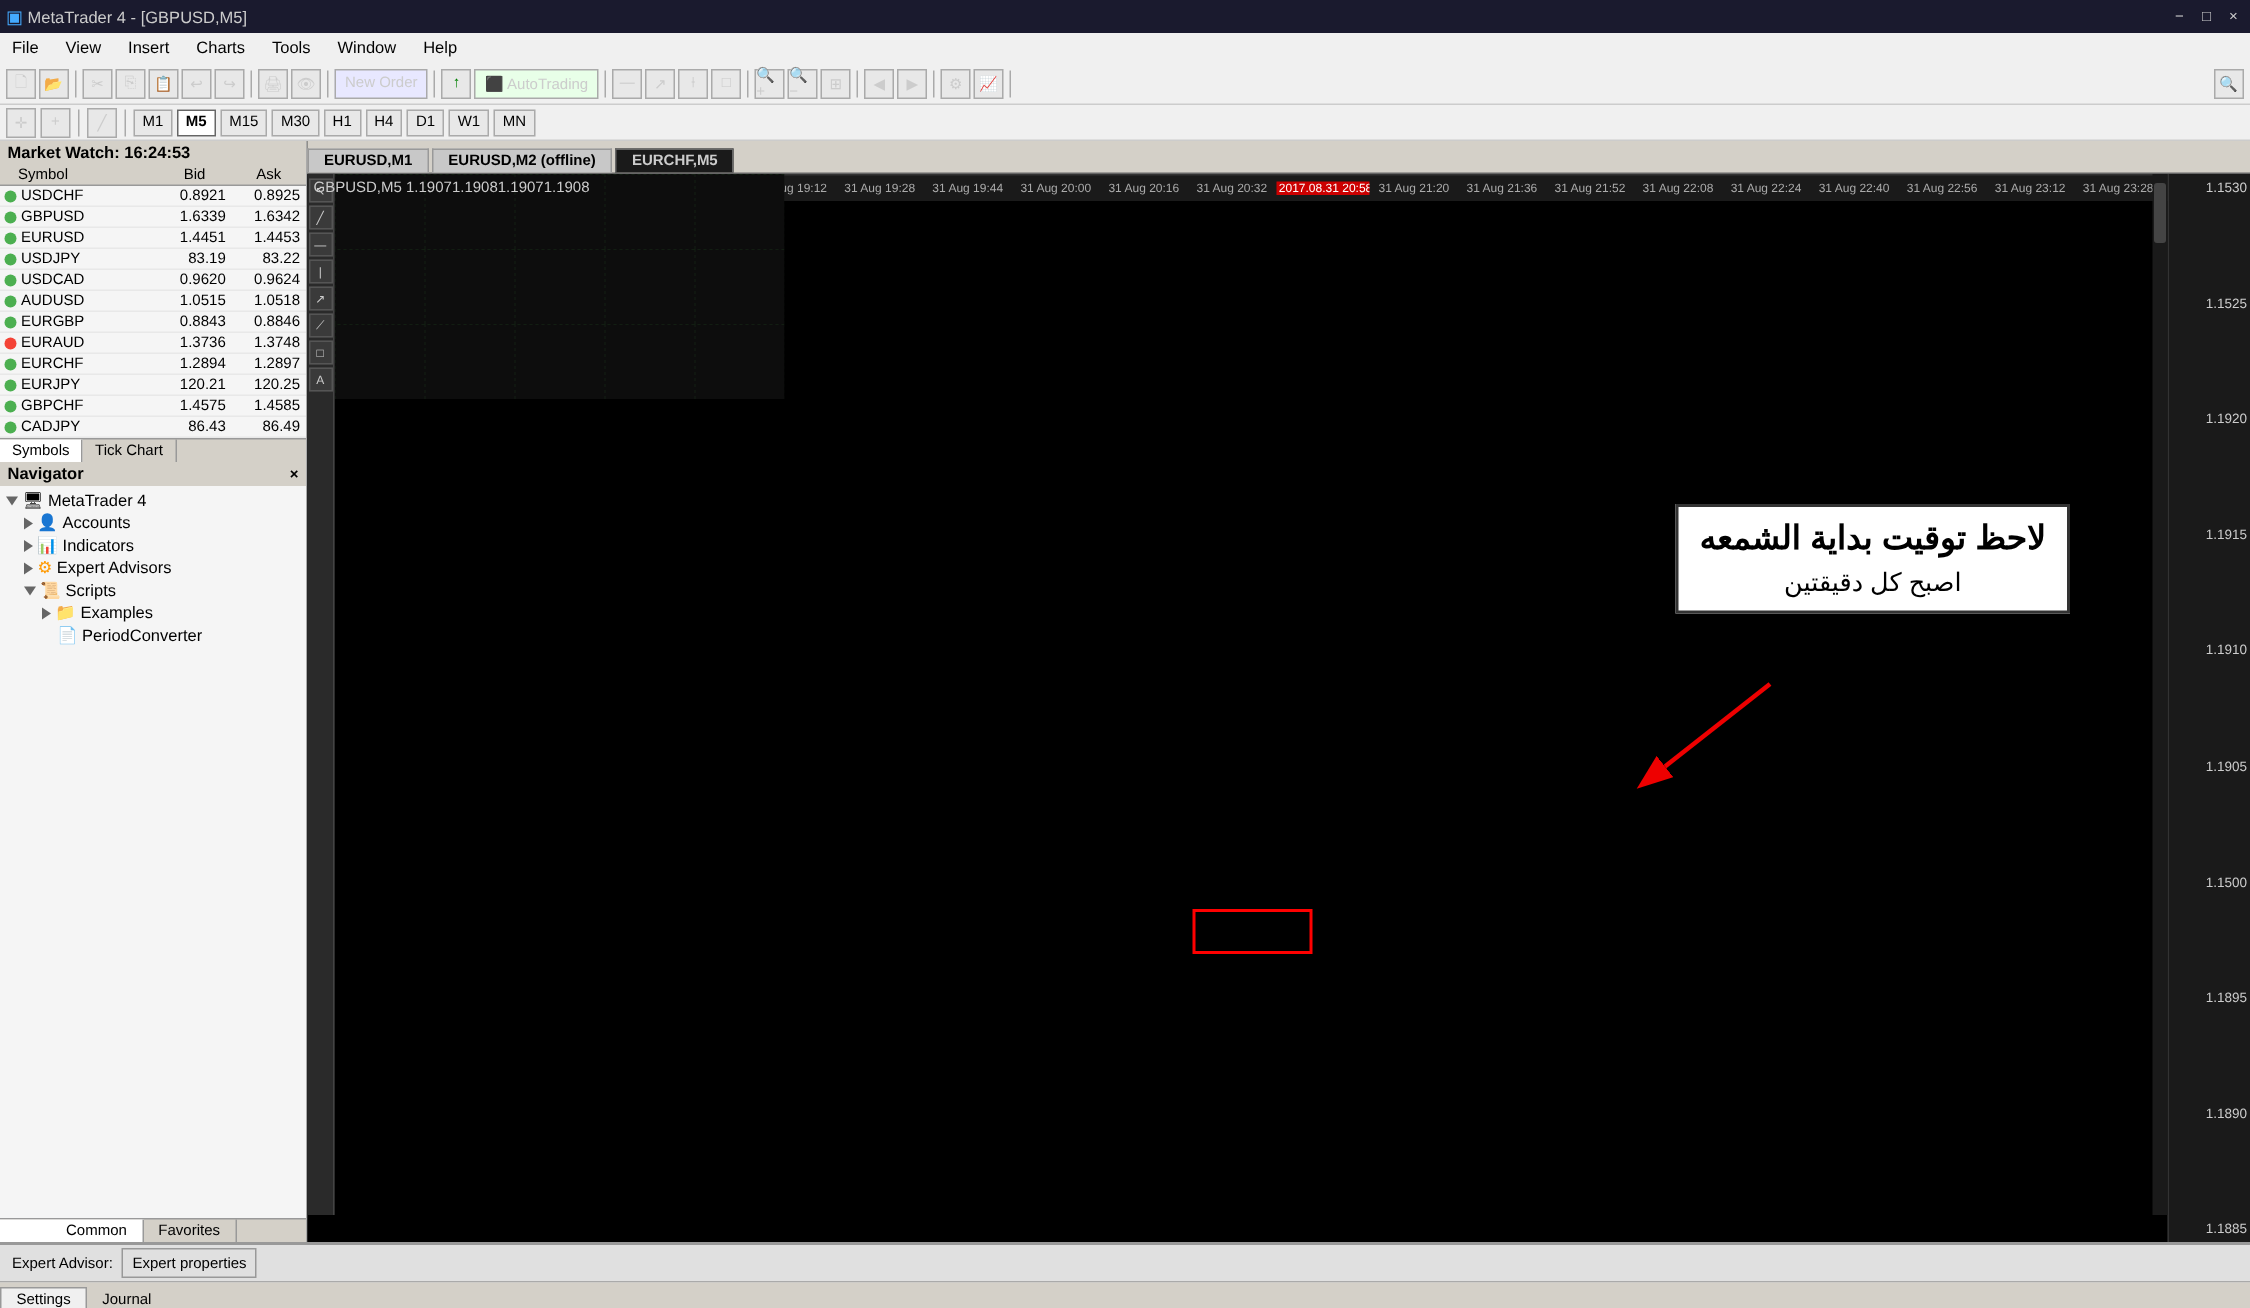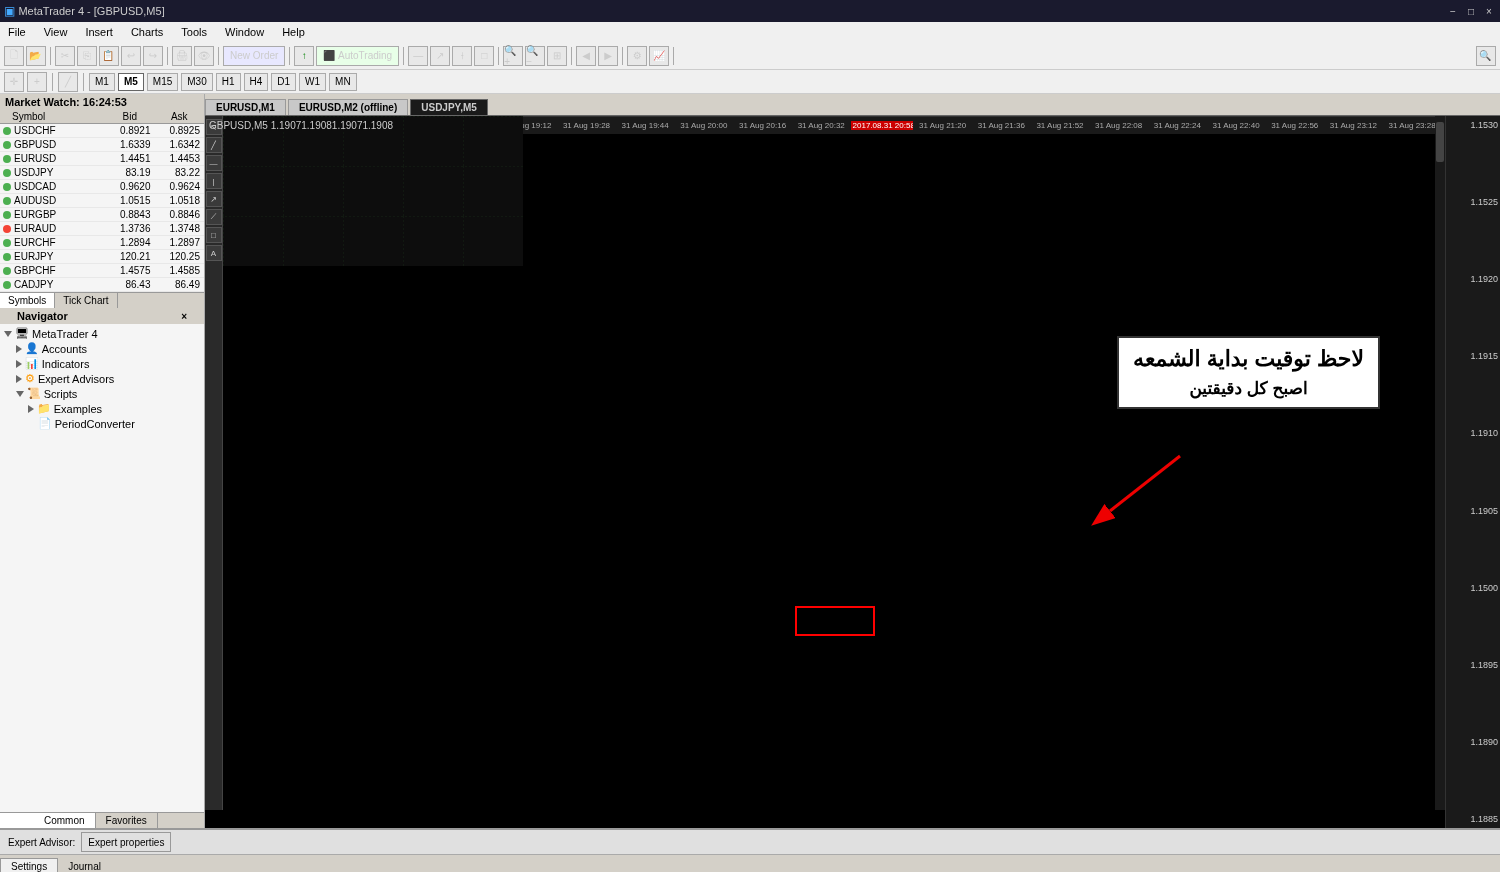--- a/index.html
+++ b/index.html
@@ -41,21 +41,21 @@
     .mw-bid { flex: 1; text-align: right; font-size: 10px; color: #000; padding-right: 4px; }
     .mw-ask { flex: 1; text-align: right; font-size: 10px; color: #000; padding-right: 4px; }
 
     
     #mw-tabs { display: flex; background: #d4d0c8; border-top: 1px solid #999; }
     .tab-btn { padding: 2px 8px; font-size: 10px; color: #000; cursor: pointer; border-right: 1px solid #999; }
     .tab-btn.active { background: #fff; }
 
     
     #navigator { flex: 1; overflow-y: auto; }
-    #nav-header { background: #d4d0c8; padding: 2px 17px; font-size: 11px; font-weight: bold; color: #000; display: flex; justify-content: space-between; align-items: center; gap: 24px; }
+    #nav-header { background: #d4d0c8; padding: 2px 5px; font-size: 11px; font-weight: bold; color: #000; display: flex; justify-content: space-between; align-items: center; gap: 24px; }
     .nav-close { cursor: pointer; font-size: 10px; }
     .nav-tree { padding: 2px 0; }
     .nav-item { display: flex; align-items: center; padding: 1px 4px; cursor: pointer; font-size: 11px; color: #000; }
     .nav-indent1 { margin-left: 12px; }
     .nav-indent2 { margin-left: 24px; }
     .triangle-right { display: inline-block; width: 0; height: 0; border-top: 4px solid transparent; border-bottom: 4px solid transparent; border-left: 6px solid #666; margin-right: 3px; }
     .triangle-down { display: inline-block; width: 0; height: 0; border-left: 4px solid transparent; border-right: 4px solid transparent; border-top: 6px solid #666; margin-right: 3px; }
 
     
     #bottom-tabs { display: flex; background: #d4d0c8; border-top: 1px solid #999; }
@@ -329,21 +329,21 @@
       <div class="bottom-tab active">Common</div>
       <div class="bottom-tab">Favorites</div>
     </div>
   </div>
 
   <div id="chart-area">
 
     <div id="chart-tabs">
       <div class="chart-tab">EURUSD,M1</div>
       <div class="chart-tab">EURUSD,M2 (offline)</div>
-      <div class="chart-tab active">USDJPY,M5</div>
+      <div class="chart-tab active">EURCHF,M5</div>
     </div>
 
     <div id="chart-canvas">
 
       <div id="chart-info">GBPUSD,M5  1.19071.19081.19071.1908</div>
 
       <div id="side-toolbar">
         <div class="side-btn">↖</div>
         <div class="side-btn">╱</div>
         <div class="side-btn">—</div>
@@ -620,21 +620,21 @@
         <div class="time-label">31 Aug 22:24</div>
         <div class="time-label">31 Aug 22:40</div>
         <div class="time-label">31 Aug 22:56</div>
         <div class="time-label">31 Aug 23:12</div>
         <div class="time-label">31 Aug 23:28</div>
         <div class="time-label">31 Aug 23:44</div>
       </div>
 
       <div id="chart-tooltip">
         <div style="font-size:22px; font-weight:bold;">لاحظ توقيت بداية الشمعه</div>
-        <div style="font-size:17px; font-weight:bold; margin-top:6px;">اصبح كل دقيقتين</div>
+        <div style="font-size:17px; font-weight:normal; margin-top:6px;">اصبح كل دقيقتين</div>
       </div>
 
       <div id="chart-arrow">
         <svg width="120" height="80" xmlns="http://www.w3.org/2000/svg">
           <defs>
             <marker id="arrowhead" markerWidth="8" markerHeight="6" refX="0" refY="3" orient="auto">
               <polygon points="0 0, 8 3, 0 6" fill="#e00"></polygon>
             </marker>
           </defs>
           <line x1="90" y1="10" x2="20" y2="65" stroke="#e00" stroke-width="3" marker-end="url(#arrowhead)"></line>

